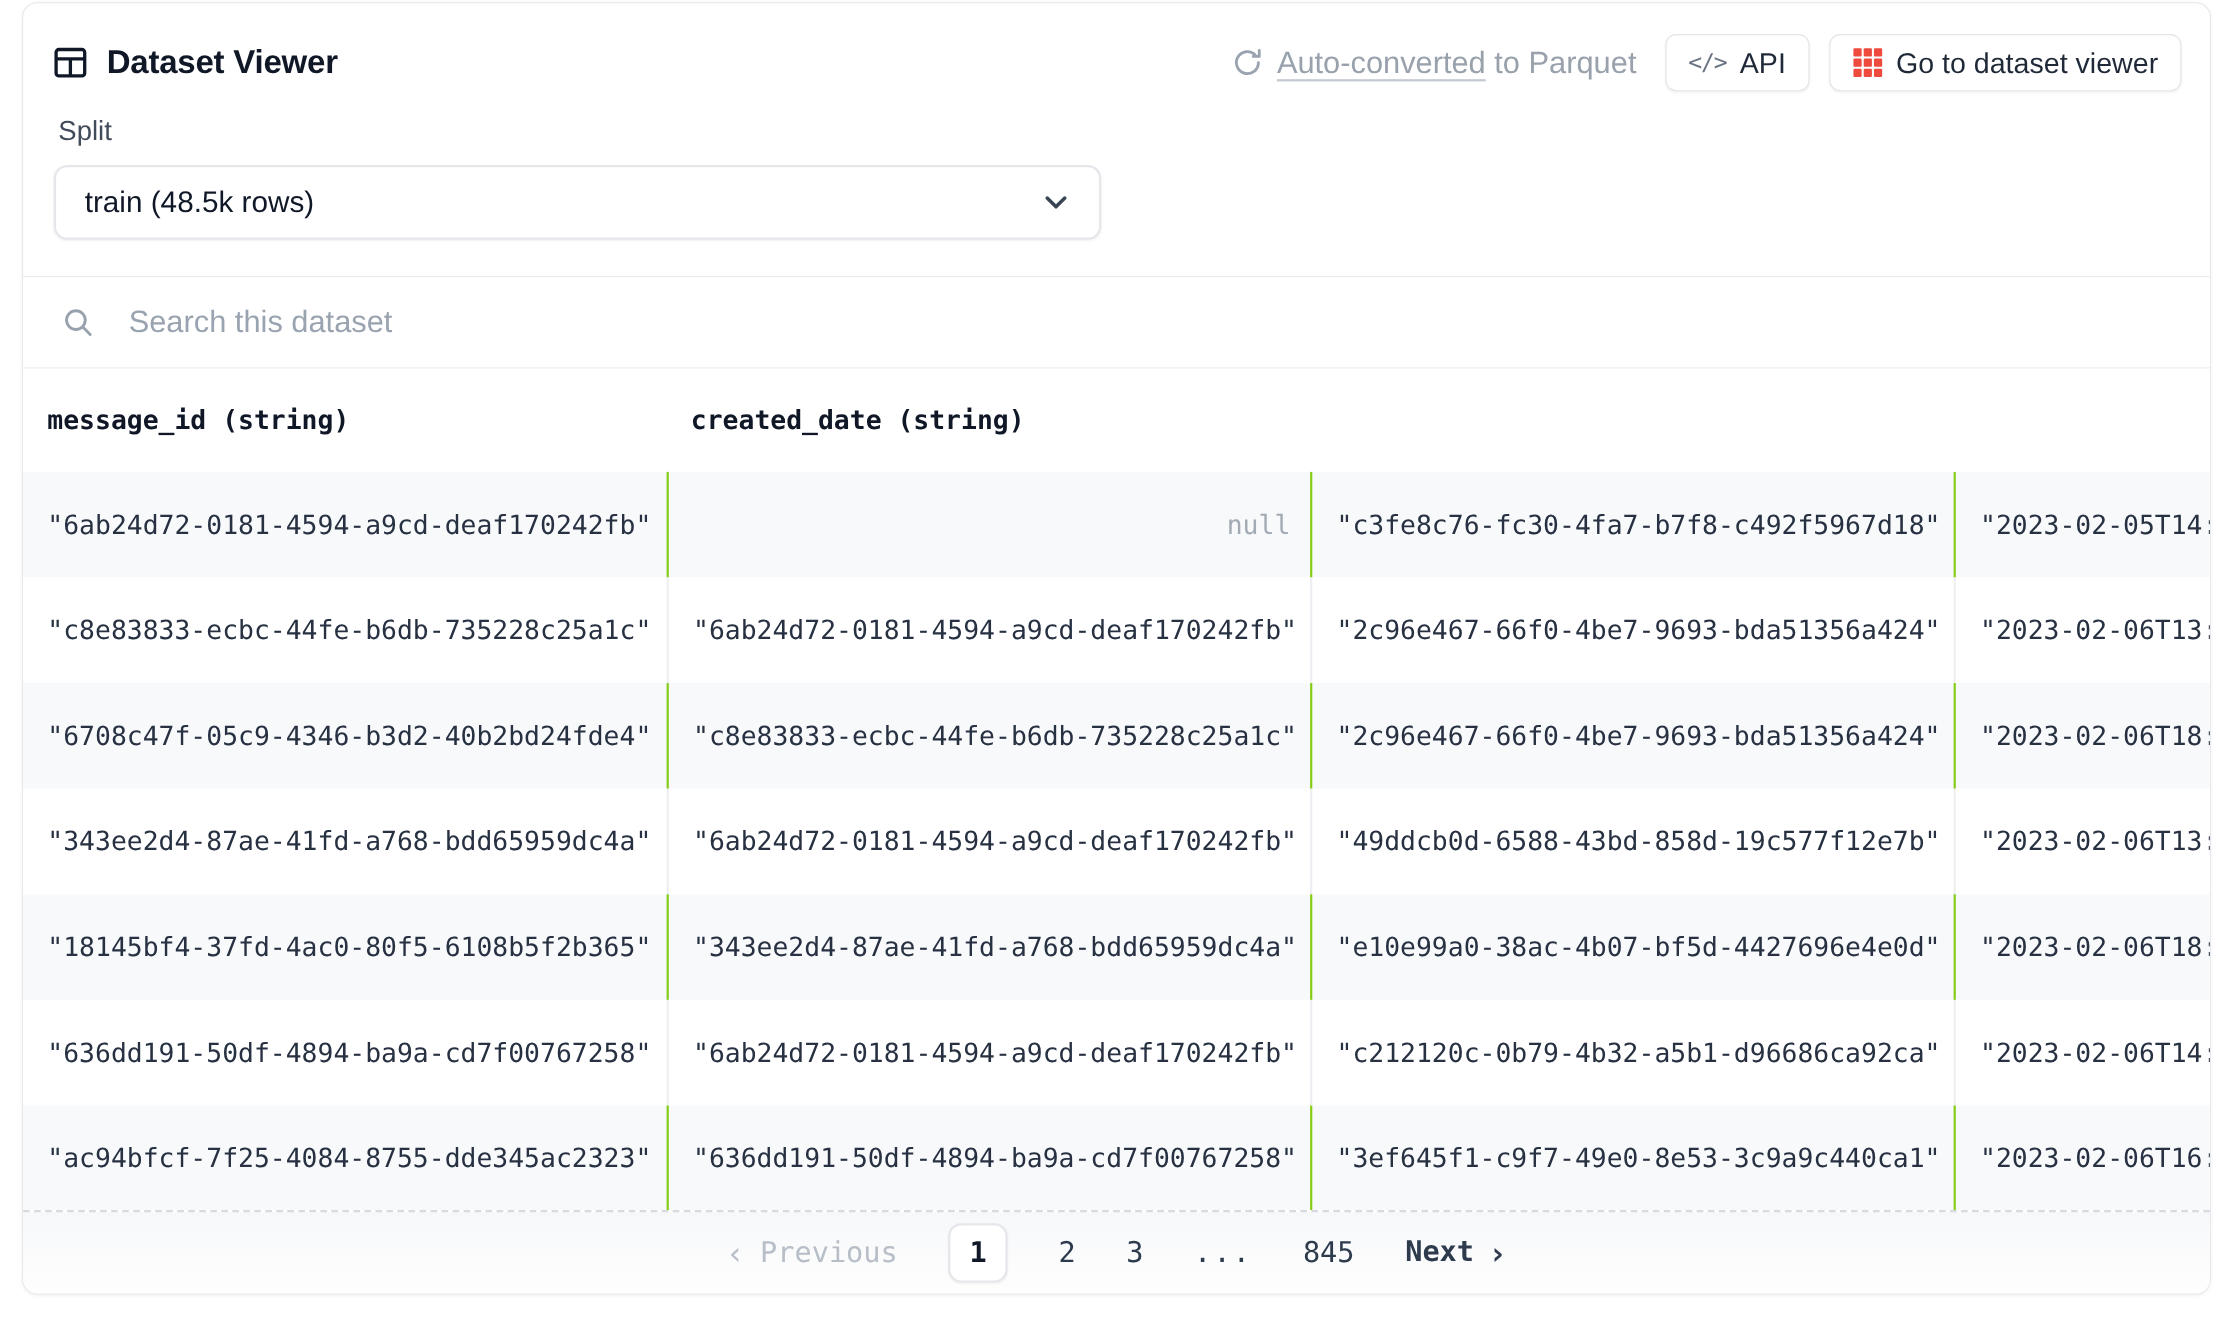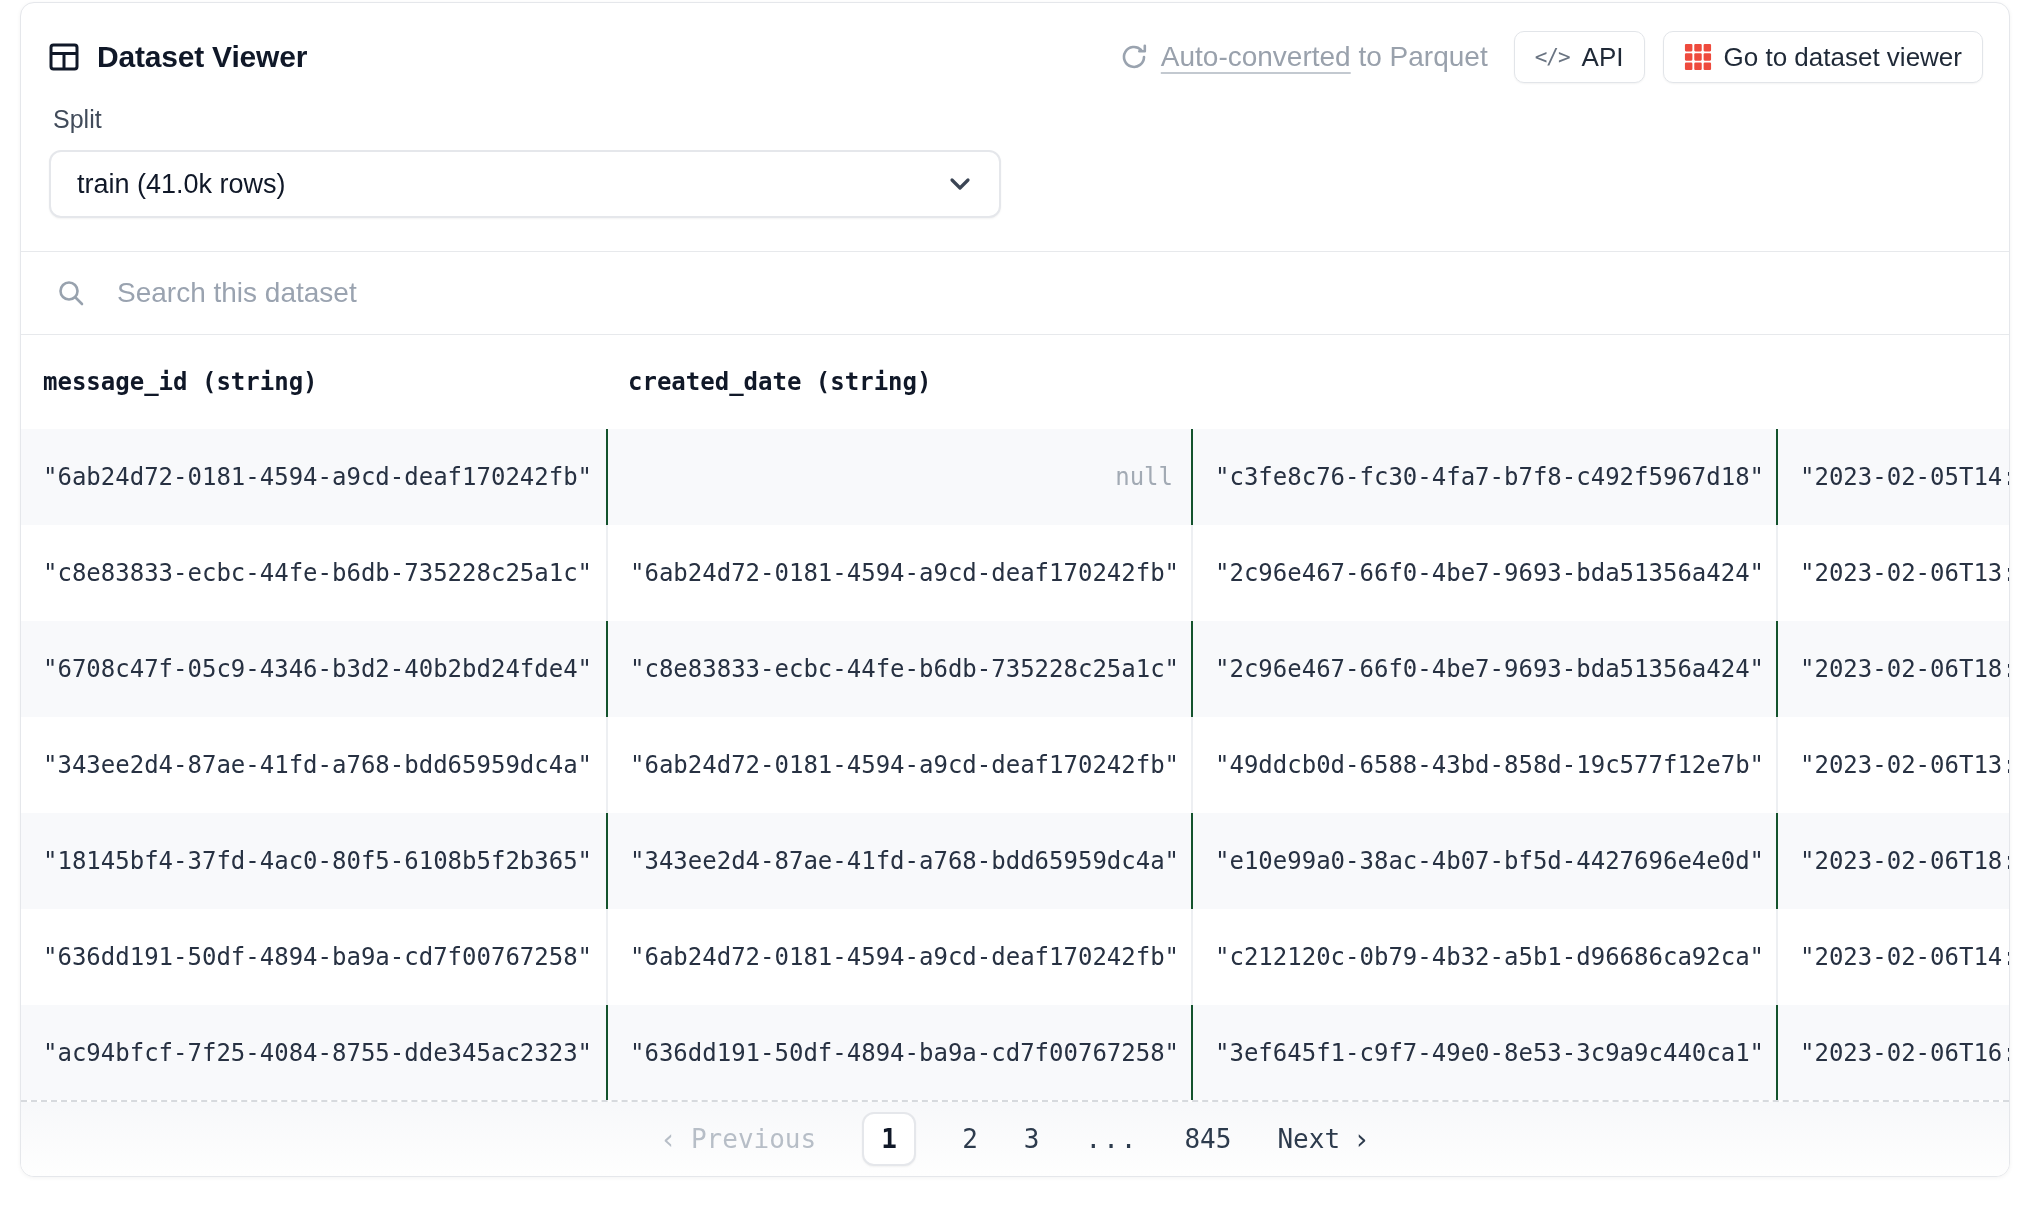--- a/index.html
+++ b/index.html
@@ -56,31 +56,31 @@
     font-weight: 700; font-size: 24px; color: #101828; white-space: nowrap; overflow: hidden;
   }
   .row { display: flex; height: 96px; width: 2400px; background: #fff; }
   .row.odd { background: #f8f9fb; }
   .cell {
     flex: 0 0 585px; padding: 0 18px 0 22px; height: 100%;
     display: flex; align-items: center;
     font-family: "DejaVu Sans Mono", "Liberation Mono", monospace;
     font-size: 24px; color: #273142; white-space: nowrap; overflow: hidden;
   }
-  .row.odd .cell + .cell { border-left: 2px solid #14532d; }
+  .row.odd .cell + .cell { border-left: 2px solid #84cc16; }
   .row.even .cell + .cell { border-left: 2px solid #edeff2; }
   .cell.null-val { justify-content: flex-end; color: #a2aab4; }
   .pagination {
     flex: 0 0 76px; border-top: 2px dashed #d7dade;
     display: flex; align-items: center; justify-content: center; gap: 46px;
     font-family: "DejaVu Sans Mono", "Liberation Mono", monospace; font-size: 26px;
     background: linear-gradient(180deg, #f7f8fa 0%, #fefefe 100%);
   }
   .pg-prev { color: #b7bec7; display: flex; align-items: center; gap: 14px; cursor: default; }
-  .pg-next { color: #2d3b4d; display: flex; align-items: center; gap: 13px; cursor: pointer; }
+  .pg-next { color: #2d3b4d; display: flex; align-items: flex-start; gap: 13px; cursor: pointer; font-weight: bold; }
   .pg-chev { font-size: 28px; }
   #pages { display: flex; align-items: center; gap: 46px; }
   .page { color: #2d3b4d; cursor: pointer; }
   .page.ellipsis { cursor: default; letter-spacing: 2px; }
   .page.active {
     width: 54px; height: 54px; border: 2px solid #e5e7eb; border-radius: 12px;
     background: #fff; display: flex; align-items: center; justify-content: center;
     font-weight: 700; color: #101828; box-shadow: 0 1px 2px rgba(0,0,0,.05);
   }
 </style>
@@ -134,21 +134,21 @@
             </svg>
           </span>
           <span>Go to dataset viewer</span>
         </button>
       </div>
     </div>
 
     <div class="split-label">Split</div>
 
     <div class="select">
-      <span>train (41.0k rows)</span>
+      <span>train (48.5k rows)</span>
       <span style="display:flex;">
         <svg width="30" height="30" viewBox="0 0 30 30" fill="none" stroke="#3b4554" stroke-width="3.2" stroke-linecap="round" stroke-linejoin="round">
           <polyline points="7,11 15,19 23,11"></polyline>
         </svg>
       </span>
     </div>
   </div>
 
   <div class="search-row">
     <span style="display:flex;">

